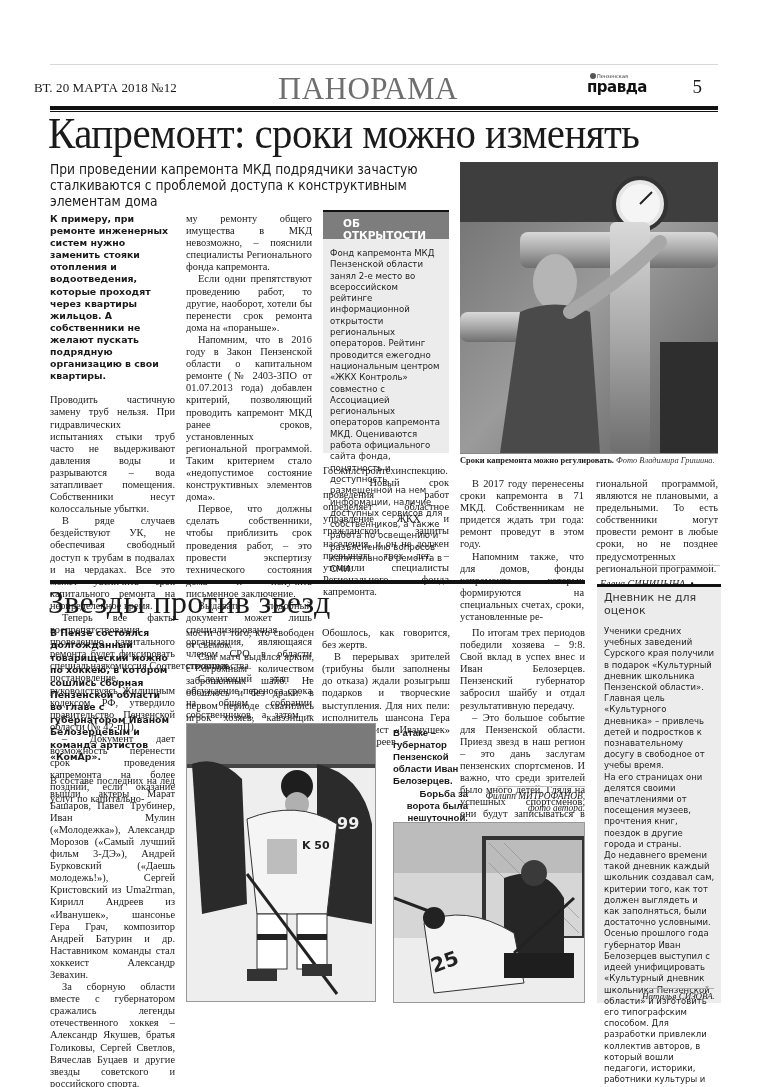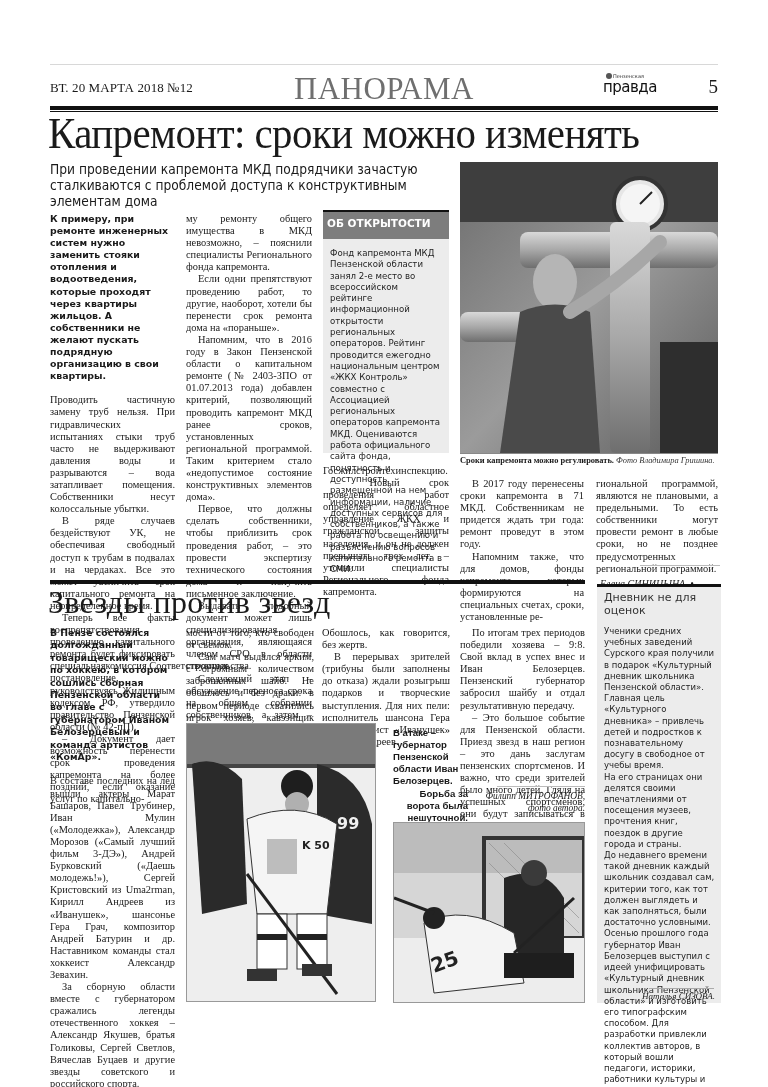--- a/index.html
+++ b/index.html
@@ -1,44 +1,44 @@
 <!DOCTYPE html>
 <html><head>
 <meta charset="utf-8">
 <style>
   * { box-sizing: border-box; margin: 0; padding: 0; }
   html, body { width: 768px; height: 1087px; background: #ffffff; overflow: hidden; }
   body { position: relative; font-family: "Liberation Serif", serif; color: #1a1a1a; }
 
   
   .top-rule { position: absolute; left: 50px; top: 64px; width: 668px; height: 1px; background: #d8d8d8; }
-  .masthead { position: absolute; left: 50px; top: 72px; width: 668px; height: 30px; }
+  .masthead { position: absolute; left: 34px; top: 72px; width: 668px; height: 30px; }
   .issue { position: absolute; left: 0; top: 8px; font-size: 13px; font-family: "Liberation Serif", serif; letter-spacing: 0.1px; }
   .section { position: absolute; left: 0; width: 100%; top: -2px; text-align: center; font-size: 30px; color: #6f6f6f; font-family: "Liberation Serif", serif; letter-spacing: 0.5px; }
   .section .big { font-size: 32px; }
   .section .sc { font-size: 31px; }
   .logo { position: absolute; left: 553px; top: 1px; width: 58px; height: 22px; }
   .logo-small { position: absolute; left: 10px; top: 0; font-size: 5px; font-family: "DejaVu Sans", sans-serif; color: #333; white-space: nowrap; }
   .logo-dot { position: absolute; left: 3px; top: 0; width: 6px; height: 6px; border-radius: 50%; background: #555; }
-  .logo-main { position: absolute; left: 0; top: 5px; font-size: 15px; font-weight: normal; font-family: "DejaVu Sans", sans-serif; letter-spacing: -0.5px; color: #111; text-align: right; }
+  .logo-main { position: absolute; left: 0; top: 5px; font-size: 15px; font-weight: bold; font-family: "DejaVu Sans", sans-serif; letter-spacing: -0.5px; color: #111; text-align: right; }
   .page-num { position: absolute; right: 0; top: 4px; font-size: 19px; font-family: "Liberation Serif", serif; }
   .rule-thick { position: absolute; left: 50px; top: 106px; width: 668px; height: 4px; background: #111; }
   .rule-thin { position: absolute; left: 50px; top: 111px; width: 668px; height: 1px; background: #111; }
 
   .headline1 { position: absolute; left: 48px; top: 108px; font-size: 44px; font-family: "Liberation Serif", serif; letter-spacing: -0.6px; white-space: nowrap; transform: scaleX(0.93); transform-origin: left top; }
   .subhead1 { position: absolute; left: 50px; top: 162px; width: 400px; font-size: 13.2px; line-height: 16px; font-family: "DejaVu Sans", sans-serif; transform: scaleX(0.93); transform-origin: left top; width: 430px; }
 
   .col { position: absolute; font-size: 10.4px; line-height: 12.1px; text-align: justify; font-family: "Liberation Serif", serif; }
   .col p { text-indent: 12px; }
   .col p.noi { text-indent: 0; }
   .lead { font-family: "DejaVu Sans", sans-serif; font-weight: bold; font-size: 9.4px; line-height: 12.1px; text-align: left; margin-bottom: 12px; }
 
   
   .box1 { position: absolute; left: 323px; top: 210px; width: 126px; height: 243px; background: #ececec; border-top: 2px solid #111; }
-  .box1-head { background: #7d7d7d; color: #ffffff; font-family: "DejaVu Sans", sans-serif; font-weight: bold; font-size: 10.5px; padding: 5px 4px; height: 27px; }
+  .box1-head { background: #7d7d7d; color: #ffffff; font-family: "DejaVu Sans", sans-serif; font-weight: bold; font-size: 10.5px; padding: 5px 20px; height: 27px; }
   .box1-body { padding: 9px 6px 0 7px; font-family: "DejaVu Sans", sans-serif; font-size: 8.6px; line-height: 11.3px; color: #1e1e1e; }
 
   
   .photo1 { position: absolute; left: 460px; top: 162px; width: 258px; height: 291px; overflow: hidden; background: #8a8a8a; }
   .caption1 { position: absolute; left: 460px; top: 456px; width: 258px; font-size: 8.4px; font-family: "Liberation Serif", serif; white-space: nowrap; }
   .caption1 b { font-weight: bold; }
   .caption1 i { font-style: italic; color: #333; }
   .cap-rule { position: absolute; left: 460px; top: 453px; width: 258px; height: 1px; background: #888; }
 
   .byline1-rule { position: absolute; left: 640px; top: 565px; width: 80px; height: 1px; background: #bbb; }

